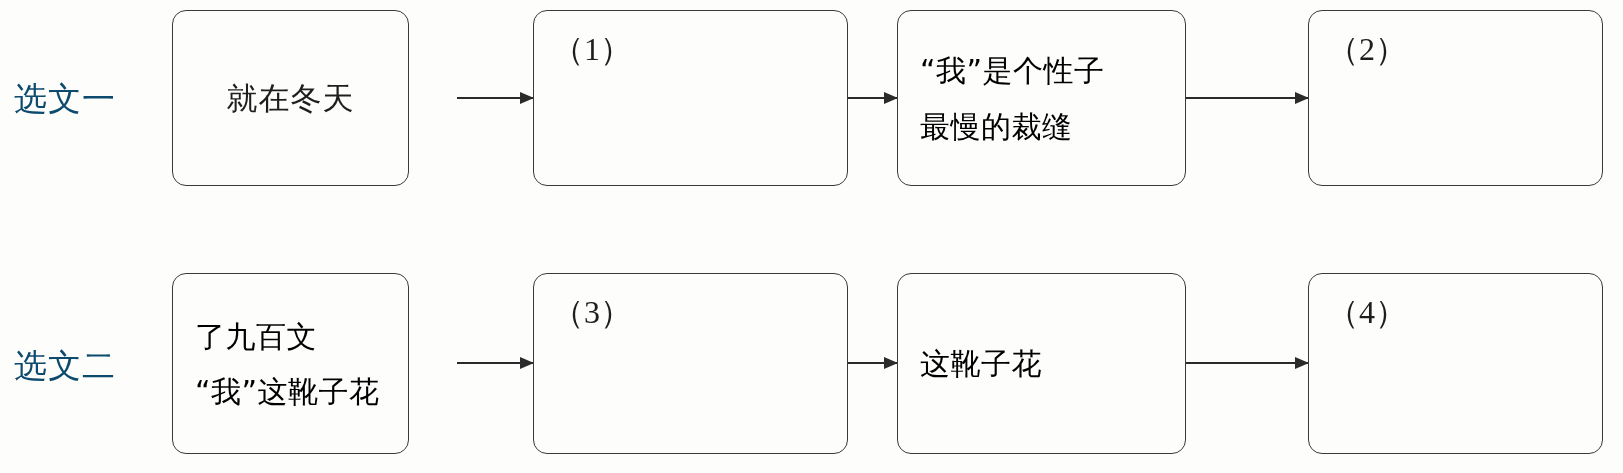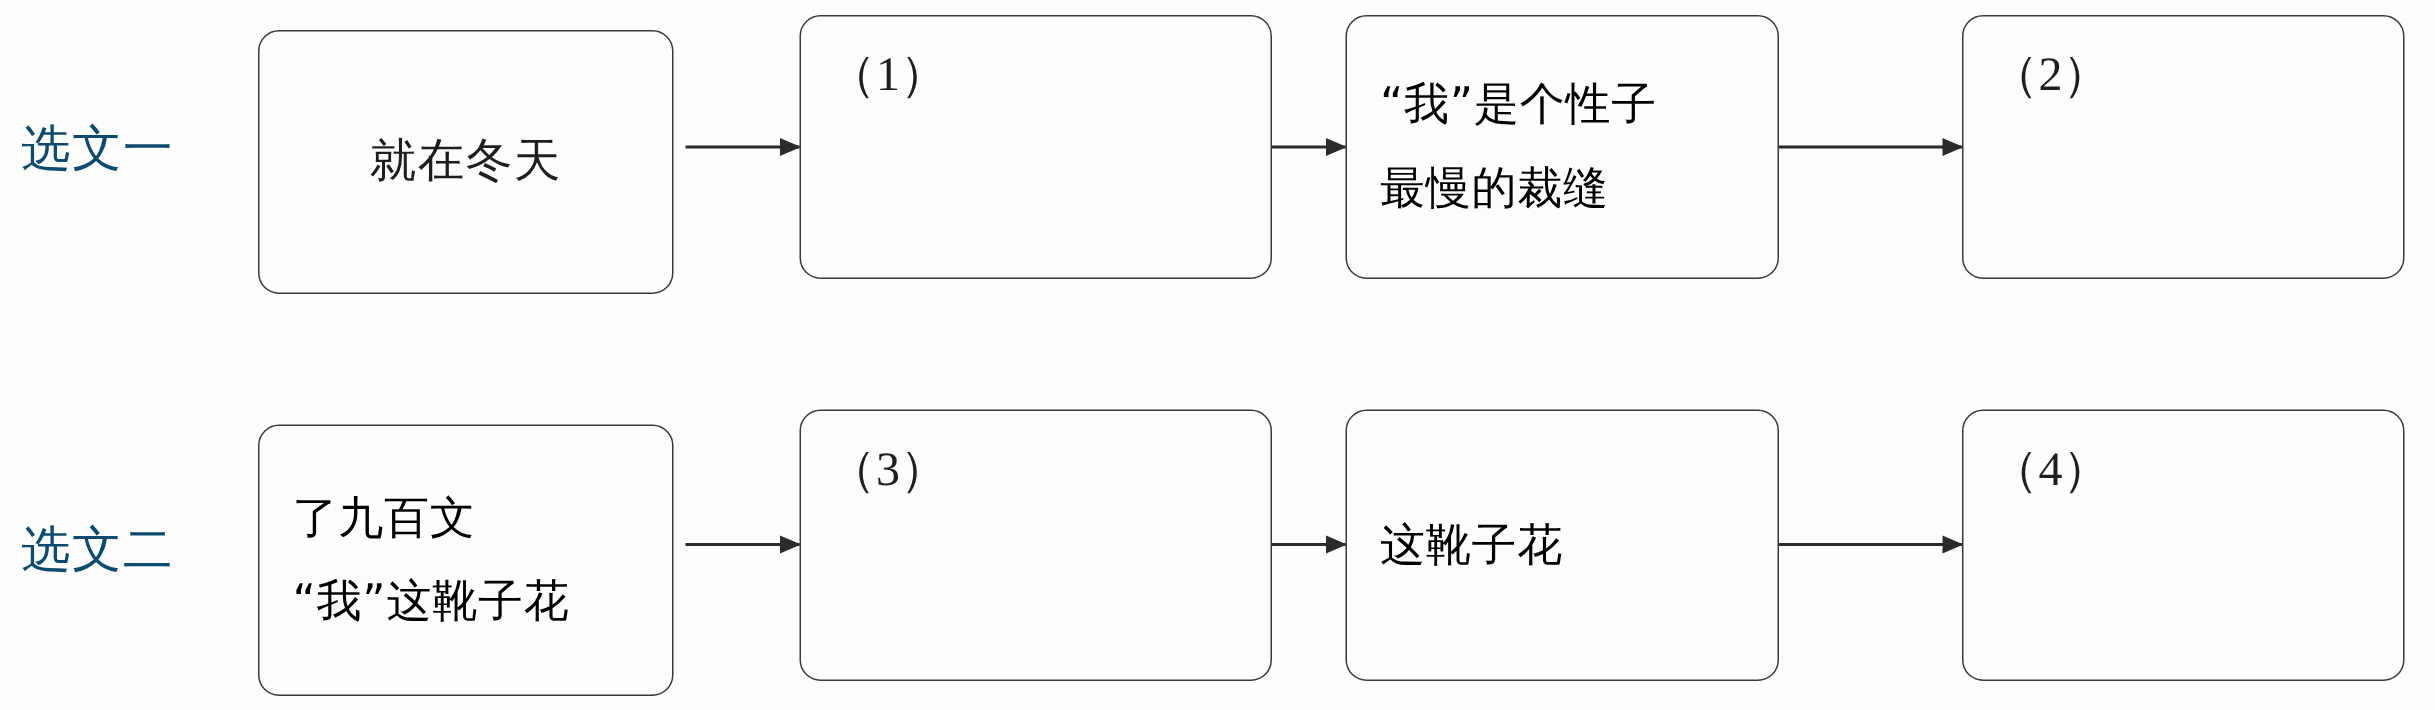--- a/index.html
+++ b/index.html
@@ -52,21 +52,21 @@
     position: absolute;
     box-sizing: border-box;
     border: 1.6px solid #3a3a3a;
     border-radius: 14px;
     background: #fdfdfc;
     top: 0;
   }
   .row-1 .box { height: 176px; }
   .row-2 .box { height: 181px; }
 
-  .box-c1 { left: 172px;  width: 277px; margin-top: 10px; }
+  .box-c1 { left: 172px;  width: 237px; }
   .box-c2 { left: 533px;  width: 315px; }
   .box-c3 { left: 897px;  width: 289px; }
   .box-c4 { left: 1308px; width: 295px; }
 
   
   .box-text-center {
     position: absolute;
     left: 0; right: 0;
     top: 50%;
     transform: translateY(-50%);

